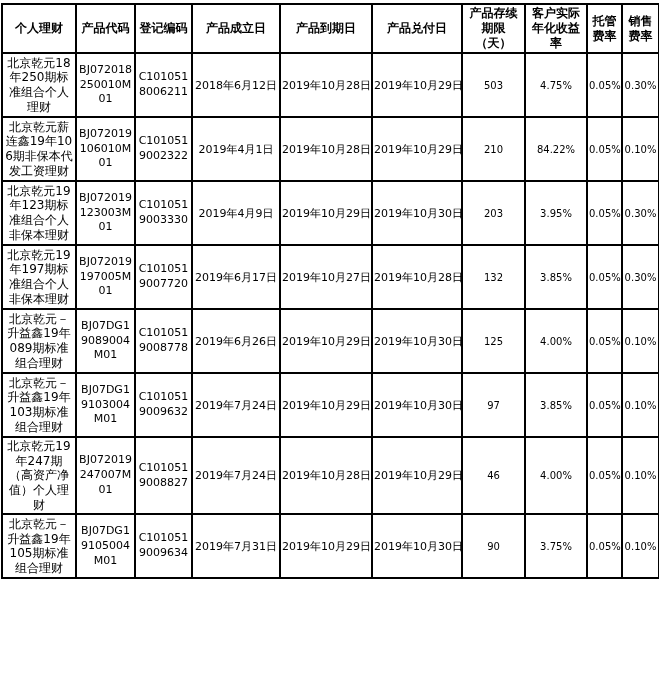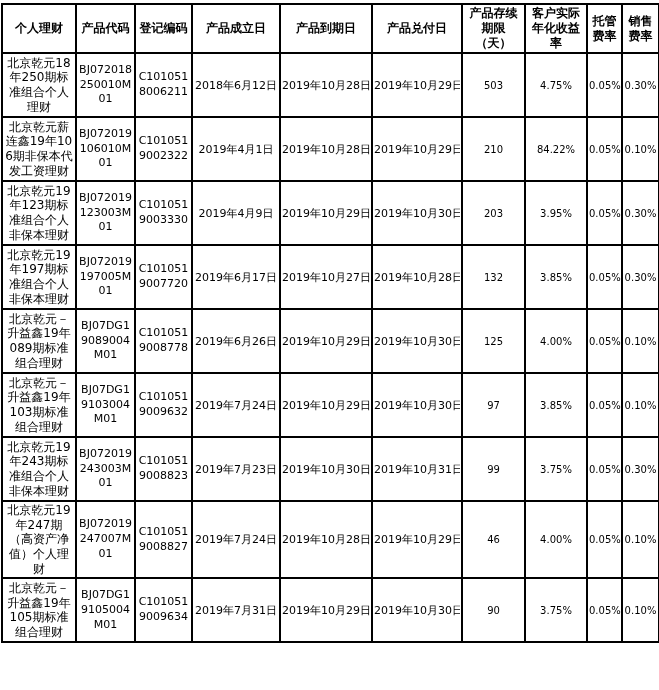--- a/index.html
+++ b/index.html
@@ -44,21 +44,20 @@
     word-break: break-all;
   }
   td.c-code, td.c-reg {
     font-size: 11px;
     line-height: 1.35;
     word-break: break-all;
   }
   td.c-date {
     font-size: 11px;
     white-space: nowrap;
-    border-radius: 12px;
   }
   td.c-num, td.c-pct {
     font-size: 10px;
     white-space: nowrap;
   }
   col.w-name { width: 74px; }
   col.w-code { width: 59px; }
   col.w-reg  { width: 57px; }
   col.w-start { width: 88px; }
   col.w-maturity { width: 92px; }
@@ -173,32 +172,20 @@
           <td class="c-reg">C1010519009632</td>
           <td class="c-date">2019年7月24日</td>
           <td class="c-date">2019年10月29日</td>
           <td class="c-date">2019年10月30日</td>
           <td class="c-num">97</td>
           <td class="c-pct">3.85%</td>
           <td class="c-pct">0.05%</td>
           <td class="c-pct">0.10%</td>
         </tr>
 
-        <tr>
-          <td class="c-name">北京乾元19年243期标准组合个人非保本理财</td>
-          <td class="c-code">BJ072019243003M01</td>
-          <td class="c-reg">C1010519008823</td>
-          <td class="c-date">2019年7月23日</td>
-          <td class="c-date">2019年10月30日</td>
-          <td class="c-date">2019年10月31日</td>
-          <td class="c-num">99</td>
-          <td class="c-pct">3.75%</td>
-          <td class="c-pct">0.05%</td>
-          <td class="c-pct">0.30%</td>
-        </tr>
 
         <tr>
           <td class="c-name">北京乾元19年247期（高资产净值）个人理财</td>
           <td class="c-code">BJ072019247007M01</td>
           <td class="c-reg">C1010519008827</td>
           <td class="c-date">2019年7月24日</td>
           <td class="c-date">2019年10月28日</td>
           <td class="c-date">2019年10月29日</td>
           <td class="c-num">46</td>
           <td class="c-pct">4.00%</td>

